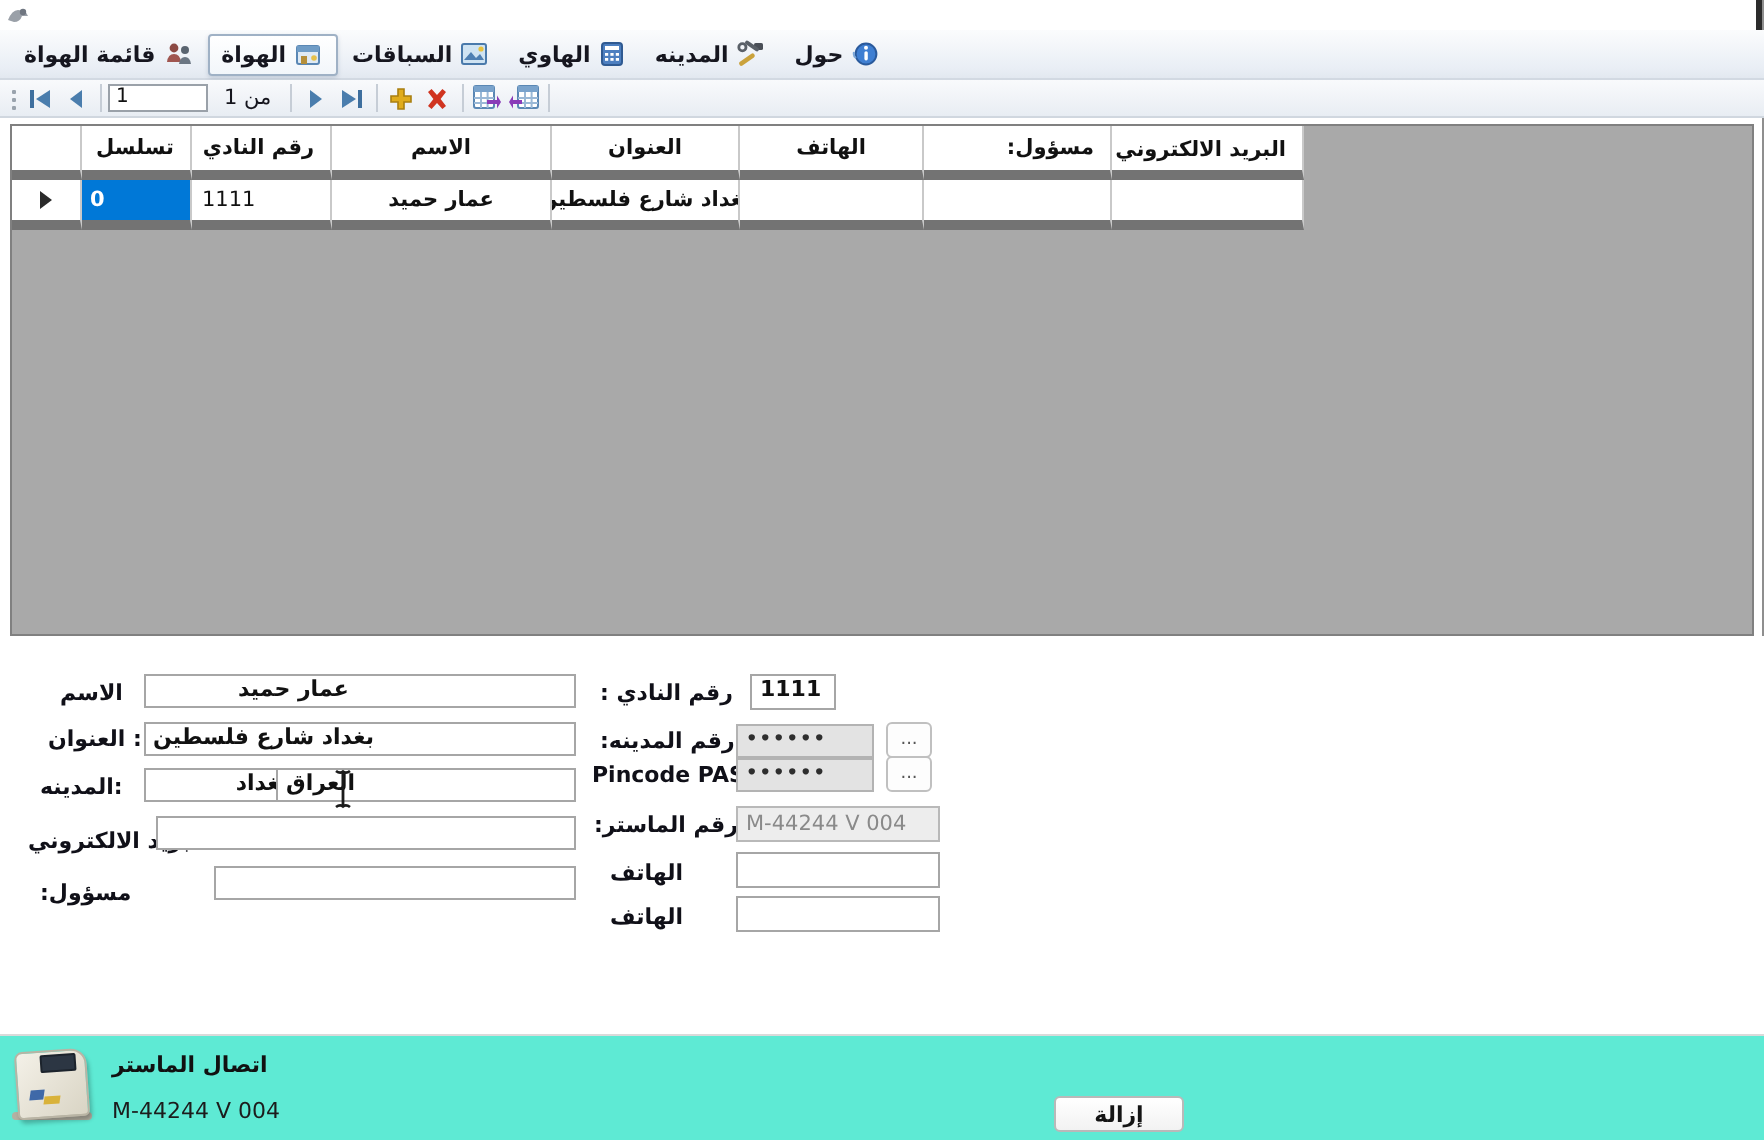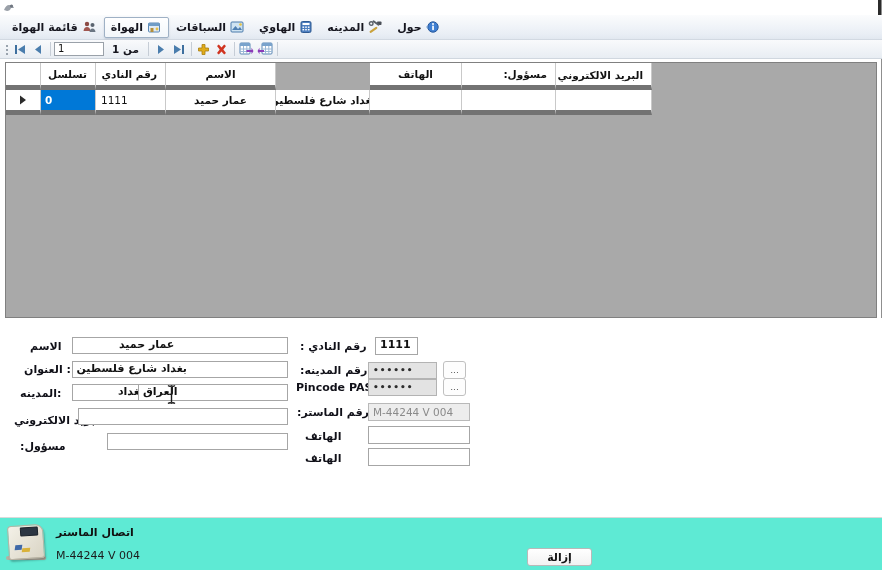--- a/index.html
+++ b/index.html
@@ -44,21 +44,21 @@
   }
   .grip { width:5px; height:13px; margin:0 2px;
     background-image:radial-gradient(circle, #9aa3ad 1px, transparent 1.2px);
     background-size:4px 4px; background-position:1px 1px; background-repeat:repeat-y; }
   .nbtn { width:18px; height:16px; display:flex; align-items:center; justify-content:center; border-radius:2px; }
   .nsep { width:1px; height:14px; background:#c6cdd6; margin:0 3px; }
   .pos-box {
     width:50px; height:14px; background:#fff; border:1px solid #9aa1a9;
     font-size:10px; color:#111; padding:0 3px; line-height:12px; text-align:left;
   }
-  .cnt-lbl { direction:ltr; font-size:10.5px; font-weight:bold; color:#15151d; margin:0 6px 0 8px; white-space:nowrap; }
+  .cnt-lbl { direction:ltr; font-size:10.5px; font-weight:normal; color:#15151d; margin:0 6px 0 8px; white-space:nowrap; }
 
   
   .grid {
     position:absolute; left:5px; top:62px; width:872px; height:256px;
     background:#a9a9a9; border:1px solid #808080;
   }
   .gcell { position:absolute; background:#fff; border-right:1px solid #c9c9c9; border-bottom:5px solid #737373;
     font-size:10.5px; color:#111; overflow:hidden; white-space:nowrap; }
   .ghead { font-weight:bold; display:flex; align-items:center; }
   .ghead.rtl { direction:rtl; justify-content:flex-start; padding-right:8px; }
@@ -250,20 +250,21 @@
   </div>
   <div class="nsep"></div>
 </div>
 
 <div class="grid">
 
   <div class="gcell ghead" style="left:0;top:0;width:35px;height:27px;"></div>
   <div class="gcell ghead rtl" style="left:35px;top:0;width:55px;height:27px;">تسلسل</div>
   <div class="gcell ghead rtl" style="left:90px;top:0;width:70px;height:27px;">رقم النادي</div>
   <div class="gcell ghead ctr" style="left:160px;top:0;width:110px;height:27px;">الاسم</div>
+  <div class="gcell ghead ctr" style="left:270px;top:0;width:94px;height:27px;">العنوان</div>
   <div class="gcell ghead ctr" style="left:364px;top:0;width:92px;height:27px;">الهاتف</div>
   <div class="gcell ghead rtl" style="left:456px;top:0;width:94px;height:27px;">مسؤول:</div>
   <div class="gcell ghead rtl wrap" style="left:550px;top:0;width:96px;height:27px;">البريد الالكتروني</div>
 
   <div class="gcell grow rowsel" style="left:0;top:27px;width:35px;height:25px;">
     <svg width="8" height="10" viewBox="0 0 8 10">
       <path d="M1 0.5 L7 5 L1 9.5 Z" fill="#2b2b2b"></path>
     </svg>
   </div>
   <div class="gcell grow sel-cell" style="left:35px;top:27px;width:55px;height:25px;">0</div>

